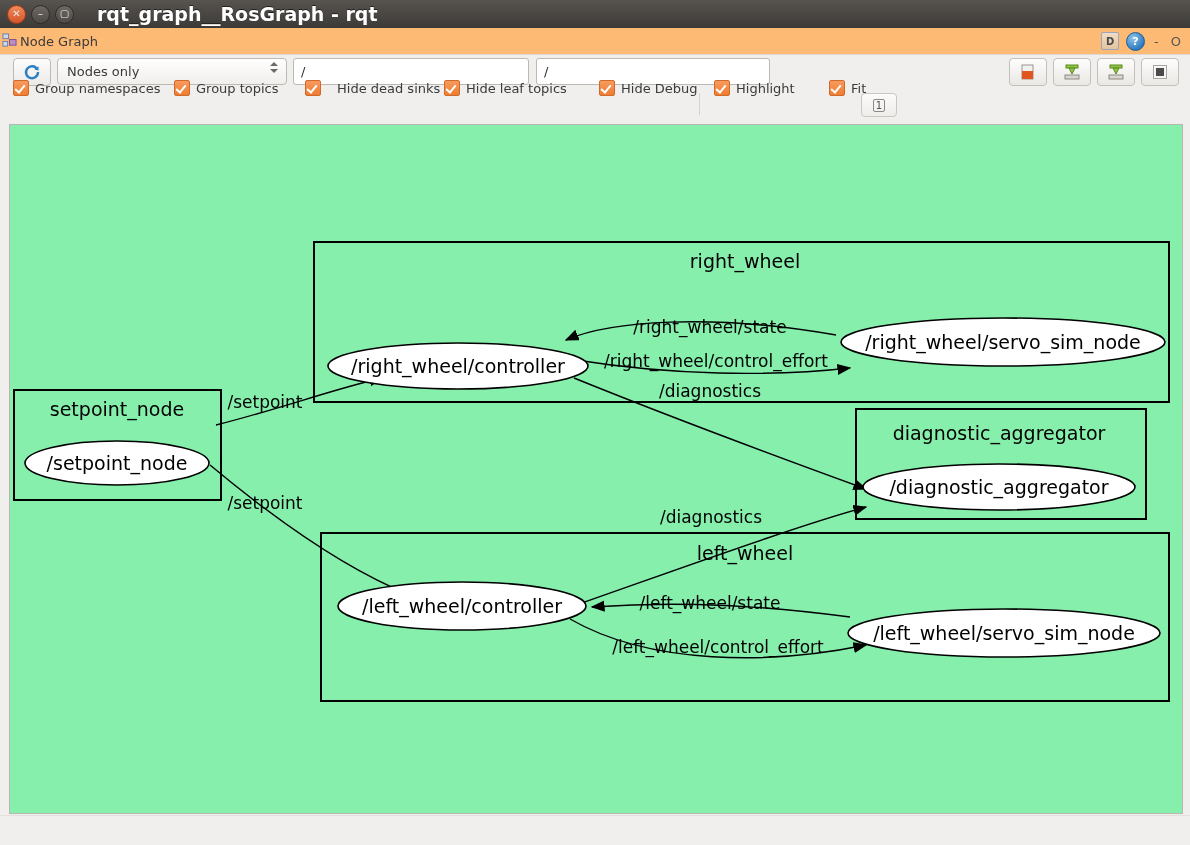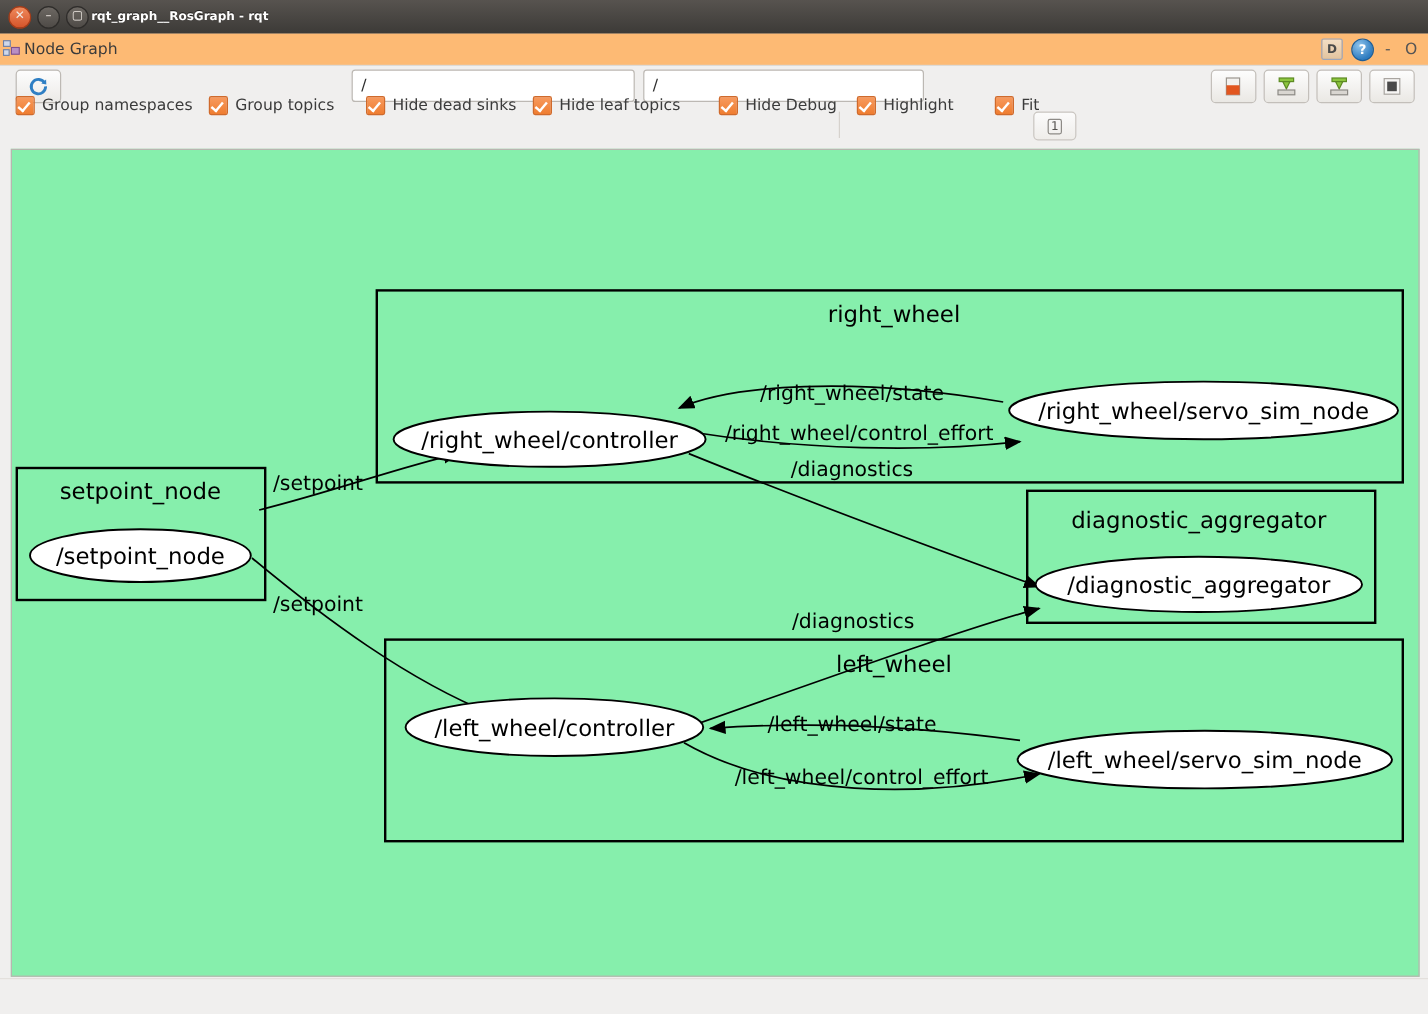--- a/index.html
+++ b/index.html
@@ -18,21 +18,21 @@
     display:flex;align-items:center;
   }
   .wbtns{display:flex;gap:5px;margin-left:7px;}
   .wbtn{width:17px;height:17px;border-radius:50%;
         background:linear-gradient(#6d6863,#4e4a46);
         border:1px solid #2e2c2a;position:relative;}
   .wbtn.close{background:linear-gradient(#f08a5c,#d4542a);border-color:#a63c18;}
   .wbtn span{position:absolute;left:0;top:0;width:100%;height:100%;
         display:flex;align-items:center;justify-content:center;
         font-size:10px;line-height:1;color:#efe9e4;}
-  .wtitle{color:#ffffff;font-size:10px;font-weight:bold;margin-left:2px;
+  .wtitle{color:#ffffff;font-size:19px;font-weight:bold;margin-left:23px;
         text-shadow:0 -1px 0 #22201e;}
 
   
   .dockbar{
     position:absolute;left:0;top:28px;width:1190px;height:26px;
     background:#fdba74;border-bottom:1px solid #dddad6;
     display:flex;align-items:center;
   }
   .dock-title{font-size:13px;color:#3b3b3b;margin-left:20px;}
   .dock-icon{position:absolute;left:2px;top:5px;width:15px;height:15px;}
@@ -144,20 +144,27 @@
   </div>
 
   <div class="toolbar">
     <div class="tb-btn" style="left:13px;top:4px;">
       <svg width="18" height="18" viewBox="0 0 18 18">
         <path d="M14.2 6.2A6 6 0 1 0 15 9" fill="none" stroke="#2f7fc4" stroke-width="2.4"></path>
         <path d="M15.4 3.2 L15.6 7.4 L11.4 6.6 Z" fill="#2f7fc4"></path>
       </svg>
     </div>
 
+    <div class="combo">
+      <div class="combo-text">Nodes only</div>
+      <div class="combo-arrows">
+        <div class="ar-up"></div>
+          <div class="ar-dn"></div>
+      </div>
+    </div>
 
     <div class="txtfield" id="f1">
       <span>/</span>
     </div>
     <div class="txtfield" id="f2">
       <span>/</span>
     </div>
   </div>
 
   <div class="tb-right">
@@ -191,21 +198,21 @@
 
   <div class="cbrow">
     <div class="cb" style="left:13px;">
       <div class="cbox"></div>
       <div class="cblabel">Group namespaces</div>
     </div>
     <div class="cb" style="left:174px;">
       <div class="cbox"></div>
       <div class="cblabel">Group topics</div>
     </div>
-    <div class="cb" style="left:305px;">
+    <div class="cb" style="left:305px;gap:10px;">
       <div class="cbox"></div>
       <div class="cblabel">Hide dead sinks</div>
     </div>
     <div class="cb" style="left:444px;">
       <div class="cbox"></div>
       <div class="cblabel">Hide leaf topics</div>
     </div>
     <div class="cb" style="left:587px;padding-left:12px;">
       <div class="cbox"></div>
       <div class="cblabel">Hide Debug</div>

